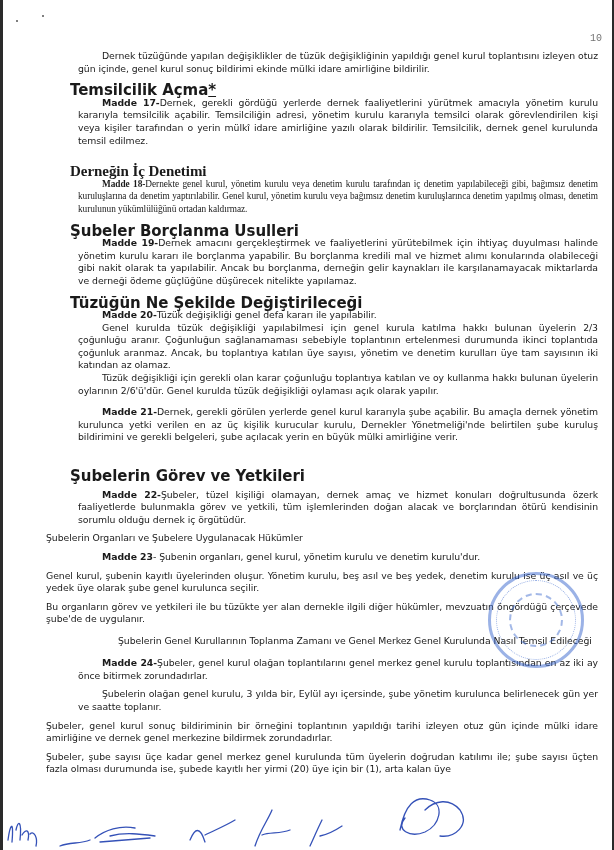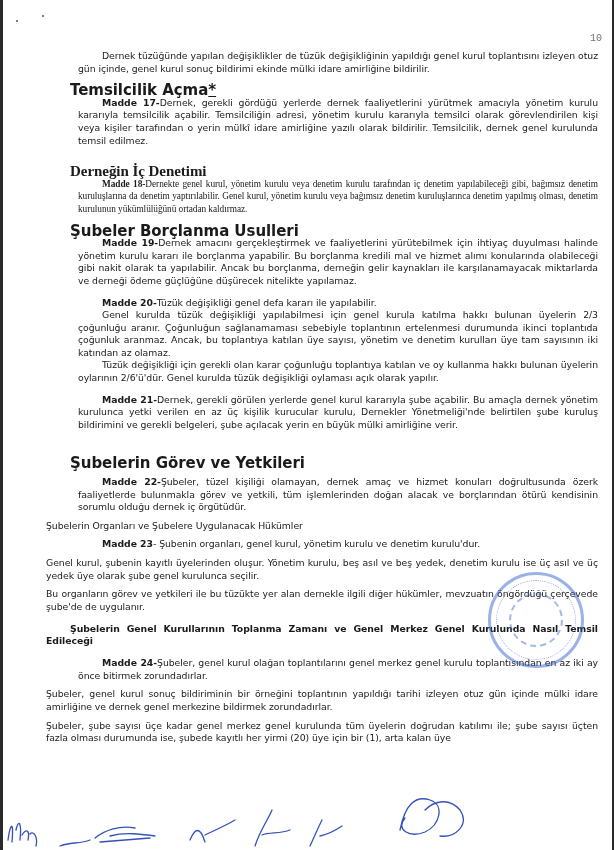--- a/index.html
+++ b/index.html
@@ -23,21 +23,21 @@
     font-size: 9.3px; line-height: 12.6px; letter-spacing: -0.05px;
   }
   .p { margin: 0; text-align: justify; text-align-last: left; }
   .indent { text-indent: 24px; margin-left: 32px; }
   .gap-s { margin-top: 6px; }
   .gap-m { margin-top: 9px; }
   .gap-l { margin-top: 22px; }
   .h { font-weight: bold; margin: 0; padding-left: 24px; font-size: 15px; }
   .h .ast { text-decoration: underline; }
   .madde { font-weight: bold; }
-  .h-long { font-weight: bold; text-indent: 24px; text-align: justify; text-align-last: left; }
+  .h-long { font-weight: normal; text-indent: 24px; text-align: justify; text-align-last: left; margin-left: 48px; }
   .plain-head { font-weight: normal; margin: 0; }
   .stamp {
     position: absolute; left: 488px; top: 572px; width: 96px; height: 96px;
     border-radius: 50%;
     border: 3px solid rgba(40, 90, 200, 0.55);
     box-sizing: border-box;
     opacity: 0.85;
   }
   .stamp-inner {
     position: absolute; left: 18px; top: 18px; width: 54px; height: 54px;
@@ -75,20 +75,21 @@
     <p class="h">Derneğin İç Denetimi</p>
     <p class="p indent"><span class="madde">Madde 18-</span><span>Dernekte genel kurul, yönetim kurulu veya denetim kurulu tarafından iç denetim yapılabileceği gibi, bağımsız denetim kuruluşlarına da denetim yaptırılabilir. Genel kurul, yönetim kurulu veya bağımsız denetim kuruluşlarınca denetim yapılmış olması, denetim kurulunun yükümlülüğünü ortadan kaldırmaz.</span></p>
   </div>
 
   <div class="gap-m">
     <p class="h">Şubeler Borçlanma Usulleri</p>
     <p class="p indent"><span class="madde">Madde 19-</span><span>Dernek amacını gerçekleştirmek ve faaliyetlerini yürütebilmek için ihtiyaç duyulması halinde yönetim kurulu kararı ile borçlanma yapabilir. Bu borçlanma kredili mal ve hizmet alımı konularında olabileceği gibi nakit olarak ta yapılabilir. Ancak bu borçlanma, derneğin gelir kaynakları ile karşılanamayacak miktarlarda ve derneği ödeme güçlüğüne düşürecek nitelikte yapılamaz.</span></p>
   </div>
 
   <div class="gap-m">
+    <p class="h">Tüzüğün Ne Şekilde Değiştirileceği</p>
     <p class="p indent"><span class="madde">Madde 20-</span><span>Tüzük değişikliği genel defa kararı ile yapılabilir.</span></p>
     <p class="p indent">Genel kurulda tüzük değişikliği yapılabilmesi için genel kurula katılma hakkı bulunan üyelerin 2/3 çoğunluğu aranır. Çoğunluğun sağlanamaması sebebiyle toplantının ertelenmesi durumunda ikinci toplantıda çoğunluk aranmaz. Ancak, bu toplantıya katılan üye sayısı, yönetim ve denetim kurulları üye tam sayısının iki katından az olamaz.</p>
     <p class="p indent">Tüzük değişikliği için gerekli olan karar çoğunluğu toplantıya katılan ve oy kullanma hakkı bulunan üyelerin oylarının 2/6'ü'dür. Genel kurulda tüzük değişikliği oylaması açık olarak yapılır.</p>
   </div>
 
   <div class="gap-m">
     <p class="p indent gap-s"><span class="madde">Madde 21-</span><span>Dernek, gerekli görülen yerlerde genel kurul kararıyla şube açabilir. Bu amaçla dernek yönetim kurulunca yetki verilen en az üç kişilik kurucular kurulu, Dernekler Yönetmeliği'nde belirtilen şube kuruluş bildirimini ve gerekli belgeleri, şube açılacak yerin en büyük mülki amirliğine verir.</span></p>
   </div>
 
   <div style="margin-top:26px;">
@@ -99,20 +100,21 @@
   <div class="gap-s">
     <p class="plain-head">Şubelerin Organları ve Şubelere Uygulanacak Hükümler</p>
     <p class="p indent gap-s"><span class="madde">Madde 23</span><span>- Şubenin organları, genel kurul, yönetim kurulu ve denetim kurulu'dur.</span></p>
     <p class="p gap-s">Genel kurul, şubenin kayıtlı üyelerinden oluşur.  Yönetim kurulu, beş asıl ve beş yedek, denetim kurulu ise üç asıl ve üç yedek üye olarak şube genel kurulunca seçilir.</p>
     <p class="p gap-s">Bu organların görev ve yetkileri ile bu tüzükte yer alan dernekle ilgili diğer hükümler, mevzuatın öngördüğü çerçevede şube'de de  uygulanır.</p>
   </div>
 
   <div class="gap-s">
     <p class="h-long">Şubelerin Genel Kurullarının Toplanma Zamanı ve Genel Merkez Genel Kurulunda Nasıl Temsil Edileceği</p>
     <p class="p indent gap-s"><span class="madde">Madde 24-</span><span>Şubeler, genel kurul olağan toplantılarını genel merkez genel kurulu toplantısından en az iki ay önce bitirmek zorundadırlar.</span></p>
+    <p class="p indent gap-s">Şubelerin olağan genel kurulu, 3 yılda bir, Eylül ayı içersinde, şube yönetim kurulunca belirlenecek gün yer ve saatte toplanır.</p>
     <p class="p gap-s">Şubeler, genel kurul sonuç bildiriminin bir örneğini toplantının yapıldığı tarihi izleyen otuz gün içinde mülki idare amirliğine ve dernek genel merkezine bildirmek zorundadırlar.</p>
     <p class="p gap-s">Şubeler, şube sayısı üçe kadar genel merkez genel kurulunda tüm üyelerin doğrudan katılımı ile; şube sayısı üçten fazla olması durumunda ise, şubede kayıtlı her yirmi (20) üye için bir (1), arta kalan üye</p>
   </div>
 </div>
 
 <div class="stamp">
   <div class="stamp-ring"></div>
   <div class="stamp-inner"></div>
 </div>
 

